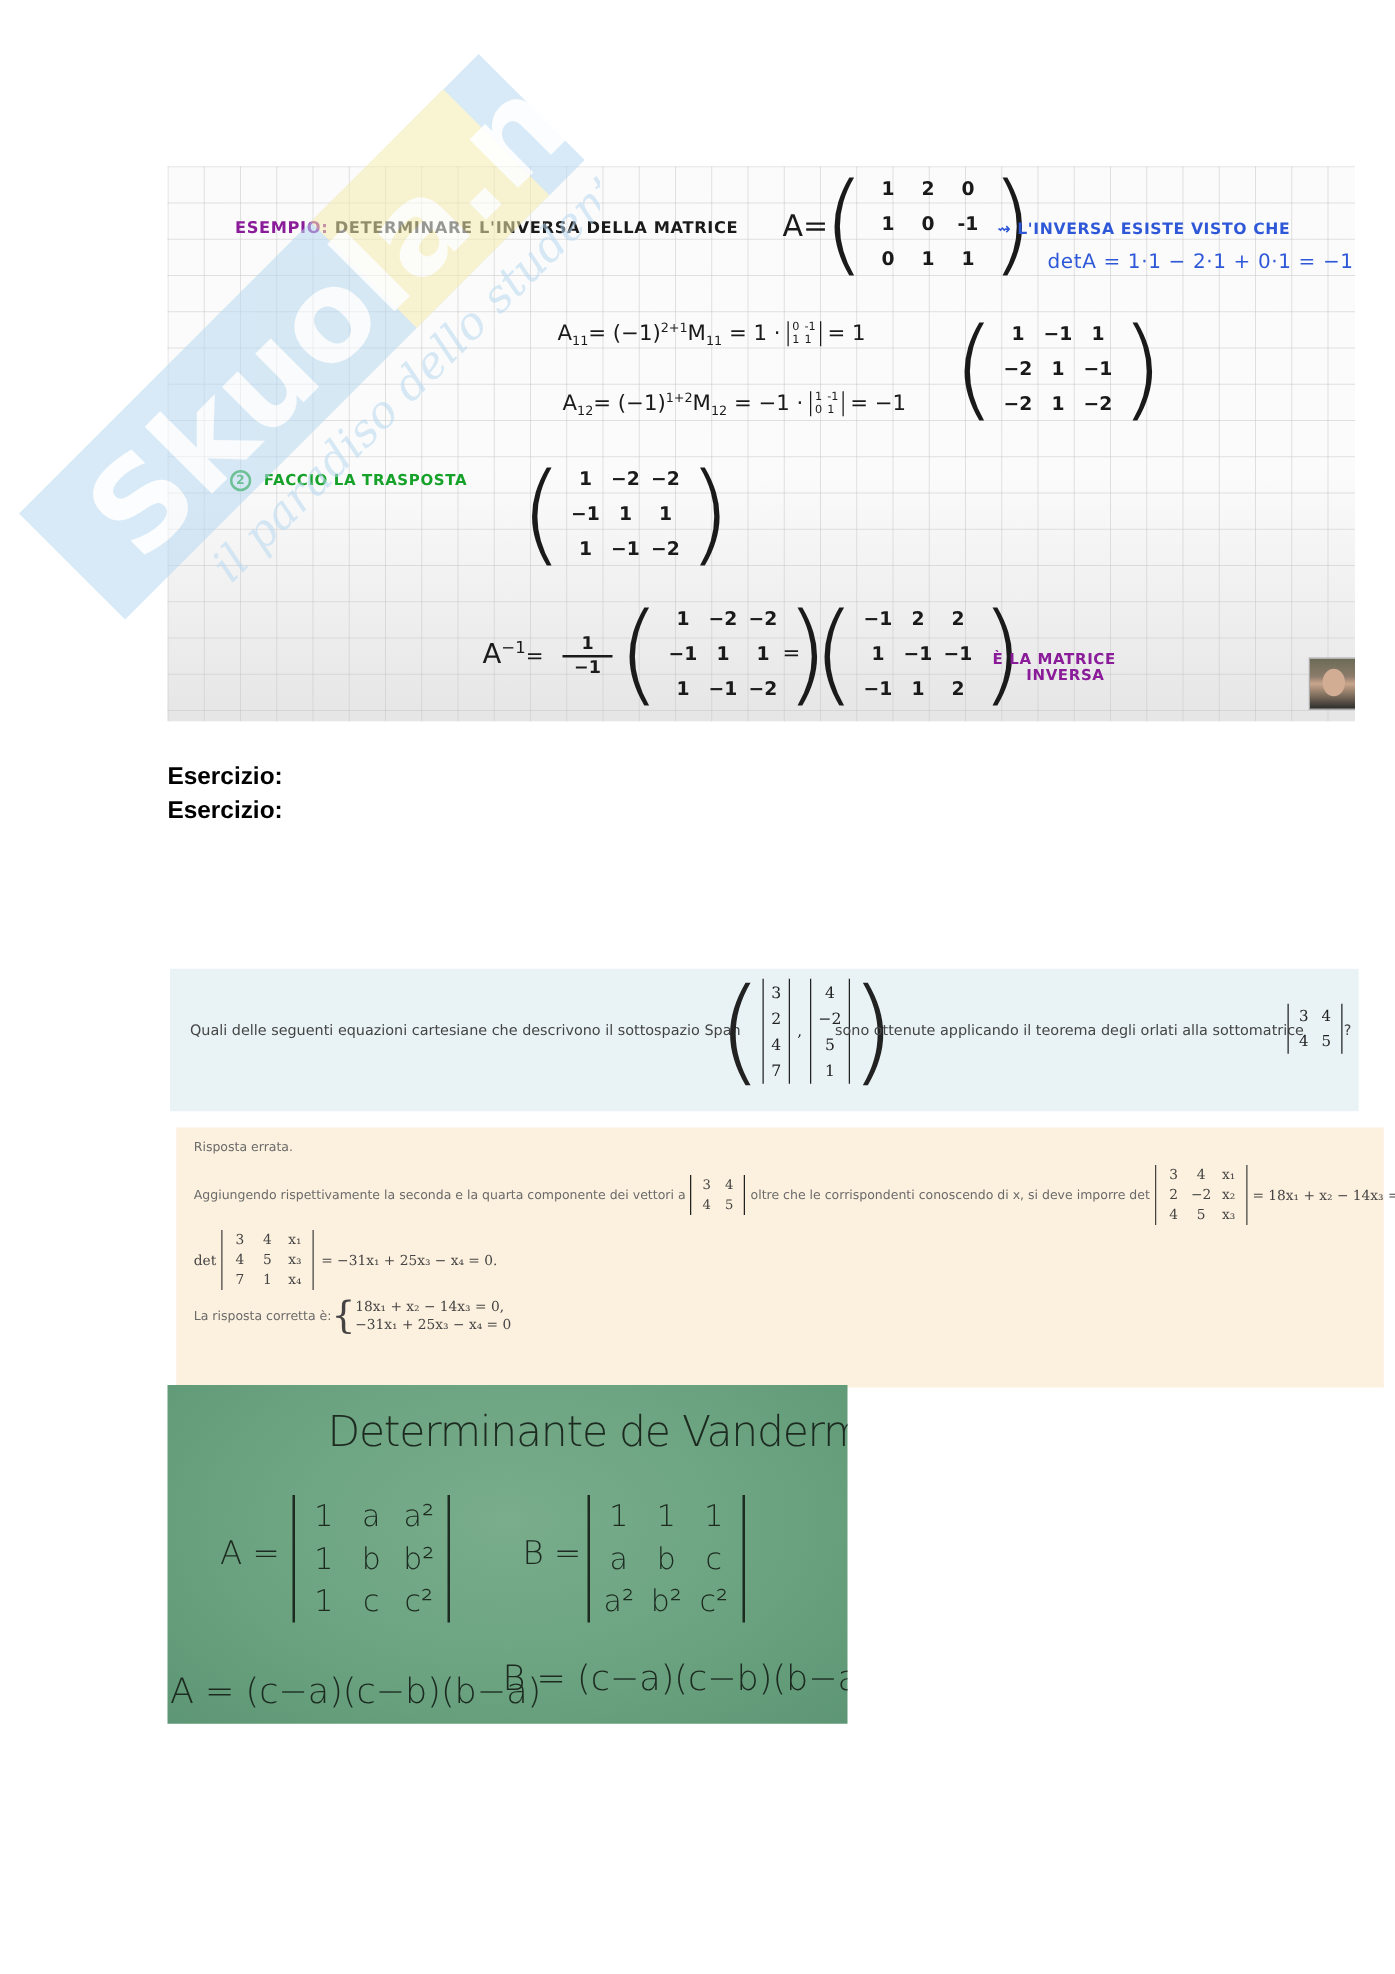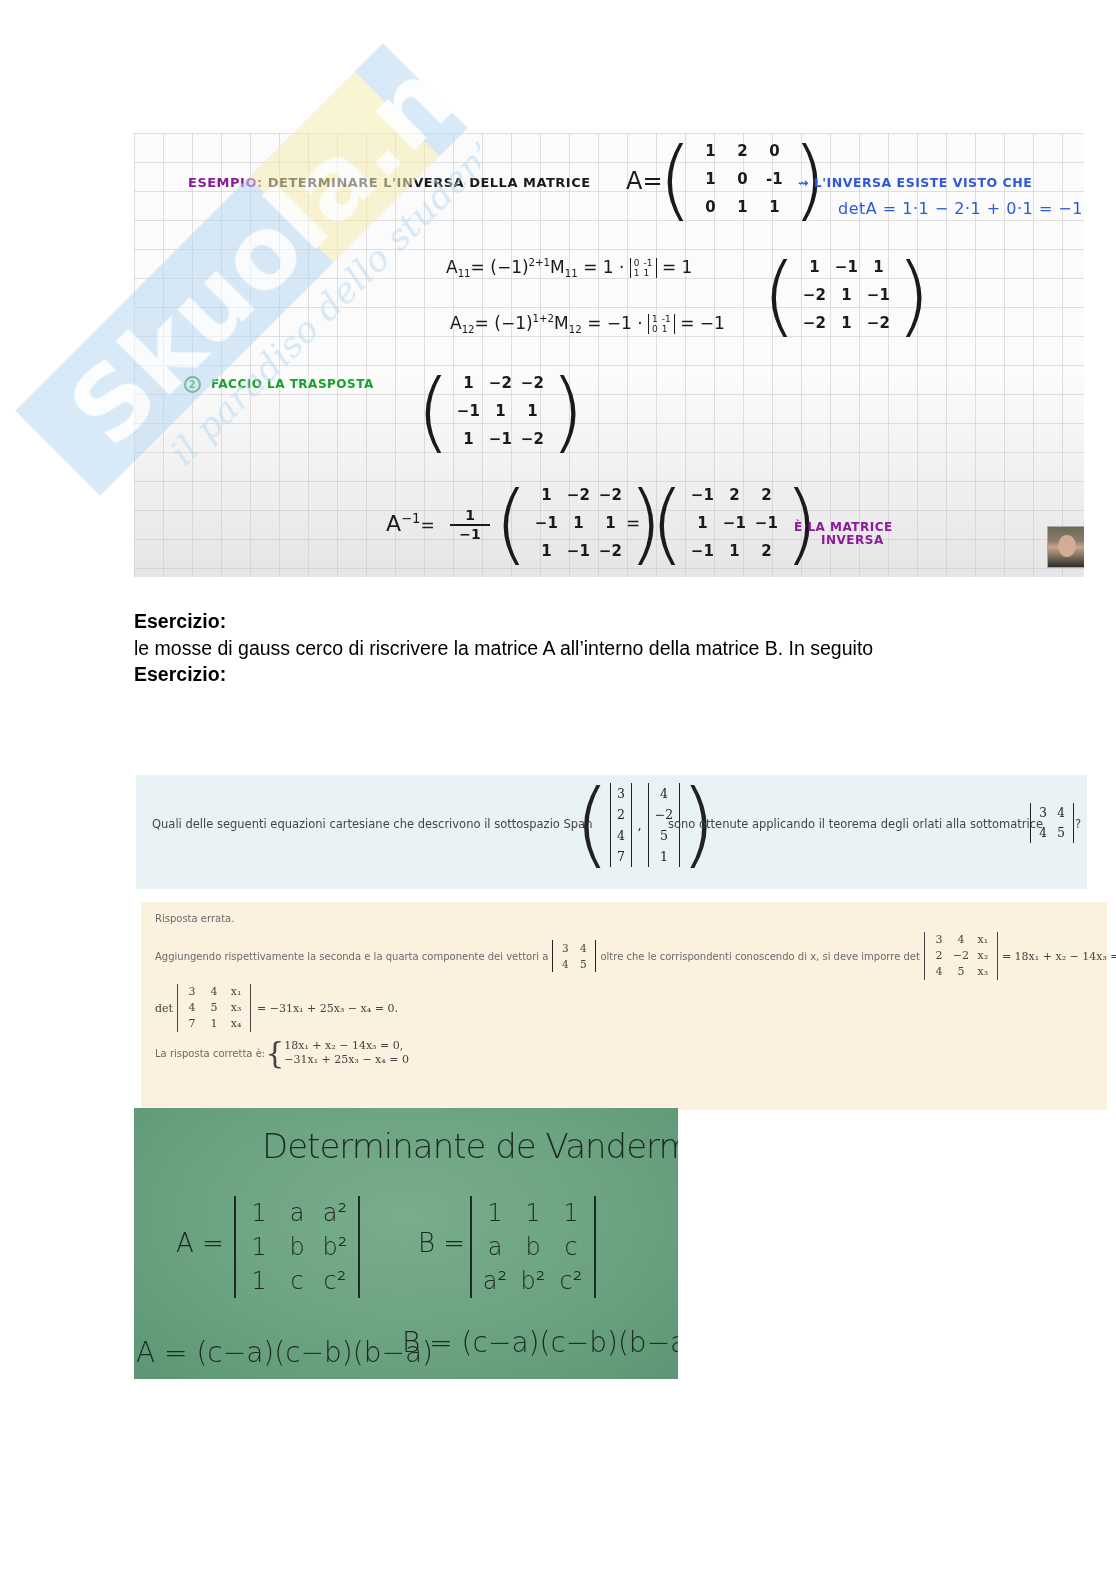--- a/index.html
+++ b/index.html
@@ -211,21 +211,20 @@
   <g transform="rotate(-45 235 240)" opacity="0.55">
     <rect x="-20" y="170" width="520" height="120" fill="#b8d9f0"></rect>
     <rect x="310" y="170" width="150" height="120" fill="#f5ecae"></rect>
     <text x="20" y="268" font-family="DejaVu Sans, sans-serif" font-weight="bold" font-size="100" fill="#ffffff" opacity="0.9">Skuola.net</text>
     <text x="60" y="330" font-family="DejaVu Serif, serif" font-style="italic" font-size="36" fill="#b8d9f0">il paradiso dello studente</text>
   </g>
 </svg>
 
 <div class="text-block">
   <div class="b">Esercizio:</div>
-  <div>le mosse di gauss cerco di riscrivere la matrice A all’interno della matrice B. In seguito</div>
   <div class="b">Esercizio:</div>
 </div>
 
 <div class="qpanel">
   <span class="qtext" style="left:16px;">Quali delle seguenti equazioni cartesiane che descrivono il sottospazio Span</span>
   <div style="position:absolute; left:438px; top:4px; display:flex; align-items:center;">
     <span class="bigparen" style="font-size:92px;">(</span>
     <span class="colvec serif" id="vec1">
         <div>3</div>
         <div>2</div>

